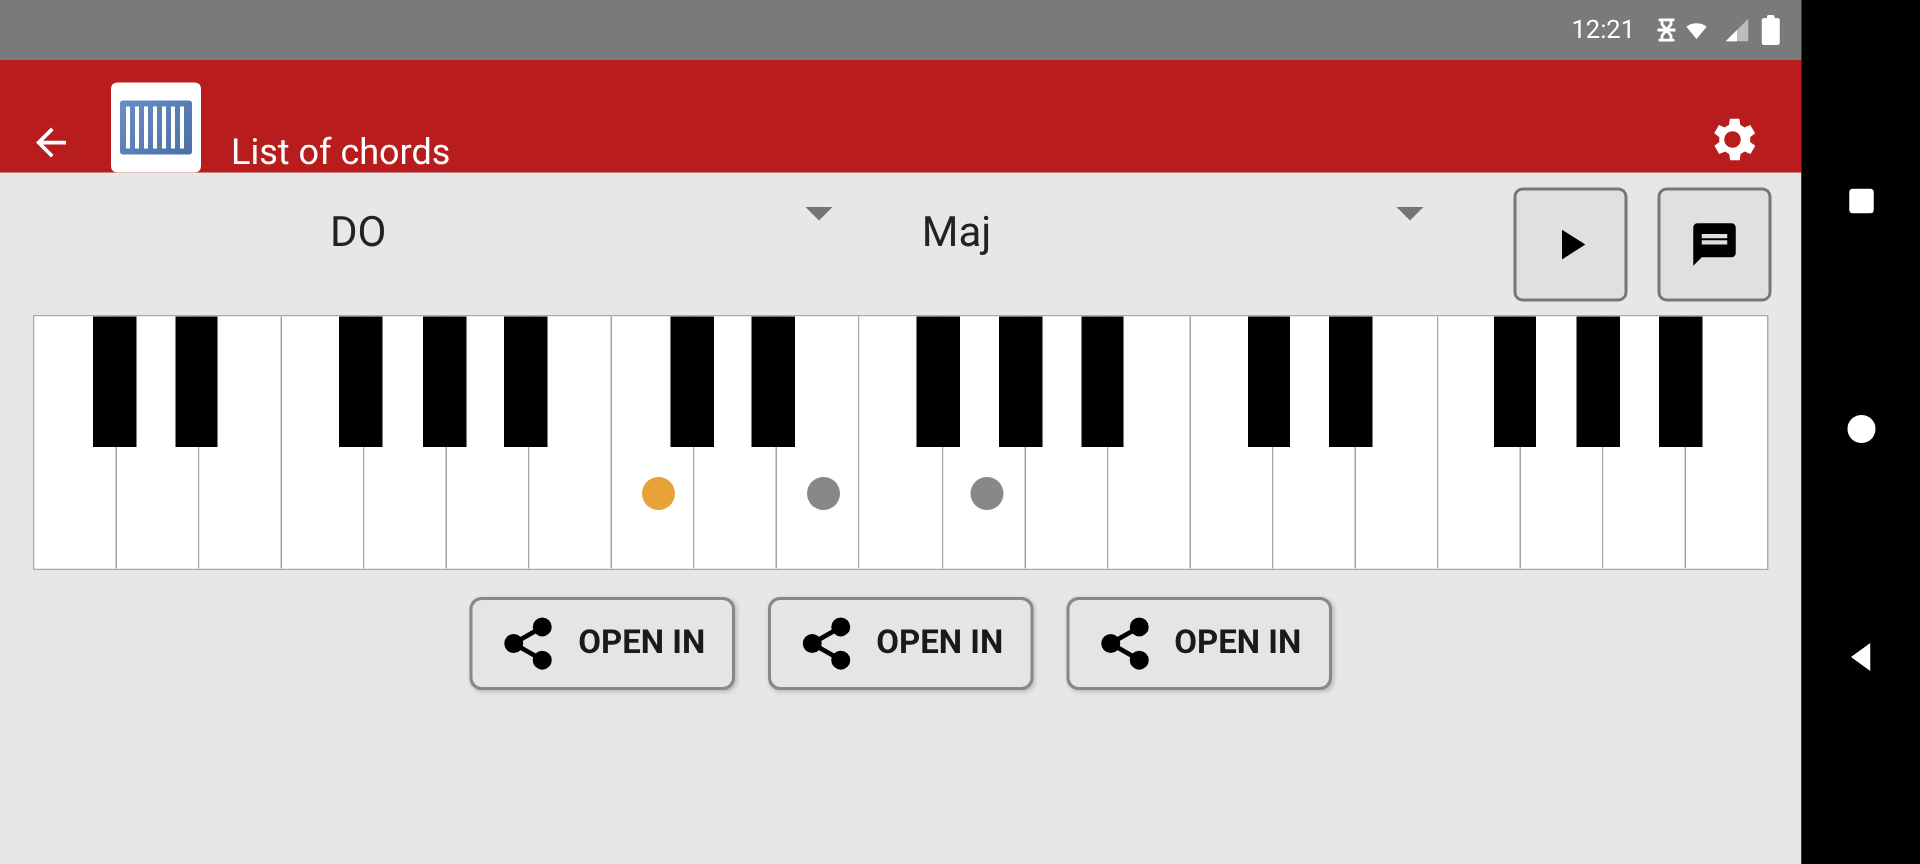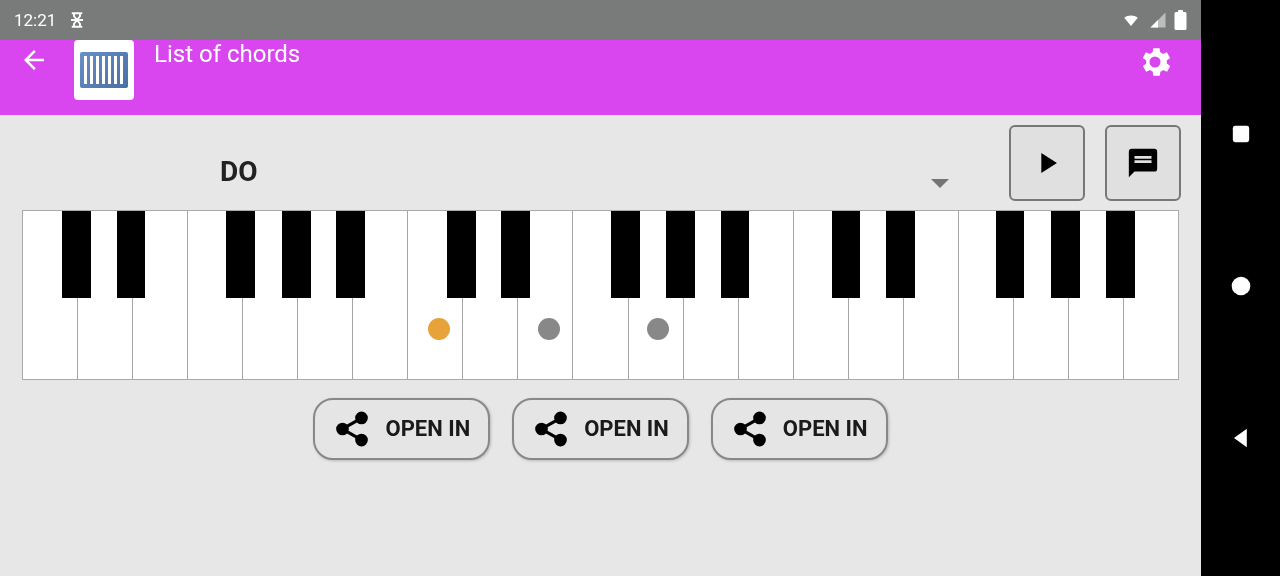--- a/index.html
+++ b/index.html
@@ -1,44 +1,44 @@
 <!DOCTYPE html>
 <html><head>
 <meta charset="utf-8">
 <style>
 * { margin: 0; padding: 0; box-sizing: border-box; }
 body { font-family: Roboto, Arial, sans-serif; background: #000; width: 1280px; height: 576px; overflow: hidden; position: relative; }
 .phone-area { width: 1201px; height: 576px; background: #e7e7e7; position: relative; }
-.status-bar { height: 40px; background: #797b7a; display: flex; align-items: center; justify-content: space-between; padding: 0 14px; color: #fff; font-size: 17px; font-weight: 400; }
+.status-bar { height: 40px; background: #797b7a; display: flex; align-items: center; justify-content: flex-end; padding: 0 14px; color: #fff; font-size: 17px; font-weight: 400; }
 .status-left { display: flex; align-items: center; gap: 12px; }
 .status-right { display: flex; align-items: center; gap: 6px; }
-.app-bar { height: 75px; background: #d946ef; display: flex; align-items: flex-start; padding: 0 14px; gap: 20px; }
+.app-bar { height: 75px; background: #b91c1c; display: flex; align-items: flex-end; padding: 0 14px; gap: 20px; }
 .back-btn { width: 40px; height: 40px; display: flex; align-items: center; justify-content: center; cursor: pointer; }
 .app-icon { width: 60px; height: 60px; background: #fff; border-radius: 4px; display: flex; align-items: center; justify-content: center; position: relative; overflow: hidden; }
 .app-icon-inner { width: 48px; height: 36px; background: linear-gradient(135deg, #6a8fc7, #4a6fa5); border-radius: 2px; position: relative; }
 .app-icon-inner::before { content: ''; position: absolute; inset: 4px; background: repeating-linear-gradient(90deg, #fff 0 3px, transparent 3px 6px); }
 .app-title { color: #fff; font-size: 24px; font-weight: 400; flex: 1; }
 .settings-btn { width: 44px; height: 44px; display: flex; align-items: center; justify-content: center; cursor: pointer; margin-right: 10px; }
 .controls-row { height: 95px; display: flex; align-items: center; padding: 0 20px 0 200px; gap: 20px; }
-.dropdown { flex: 1; display: flex; align-items: flex-end; justify-content: space-between; padding: 0 20px; height: 50px; cursor: pointer; font-weight: bold; }
+.dropdown { flex: 1; display: flex; align-items: flex-start; justify-content: space-between; padding: 0 20px; height: 50px; cursor: pointer; }
 .dropdown-text { font-size: 28px; color: #222; }
 .dropdown-arrow { width: 0; height: 0; border-left: 9px solid transparent; border-right: 9px solid transparent; border-top: 9px solid #757575; }
 .ctrl-buttons { display: flex; gap: 20px; margin-left: 20px; }
 .square-btn { width: 76px; height: 76px; background: #e0e0e0; border: 2px solid #777; border-radius: 6px; display: flex; align-items: center; justify-content: center; cursor: pointer; }
 .keyboard { height: 170px; margin: 0 22px; background: #fff; position: relative; border: 1px solid #aaa; }
 .white-keys { display: flex; height: 100%; }
 .white-key { flex: 1; border-right: 1px solid #a5a5a5; background: #fff; position: relative; }
 .white-key:last-child { border-right: none; }
 .black-keys { position: absolute; top: 0; left: 0; right: 0; height: 52%; pointer-events: none; }
 .black-key { position: absolute; top: 0; width: 2.5%; height: 100%; background: #000; }
 .dot { position: absolute; width: 22px; height: 22px; border-radius: 50%; top: 70%; transform: translate(-50%, -50%); }
 .dot.root { background: #e8a23a; }
 .dot.other { background: #888; }
 .share-row { display: flex; justify-content: center; gap: 22px; padding: 18px 0; }
-.share-btn { background: #e5e5e5; border: 2px solid #888; border-radius: 20px; padding: 10px 18px; display: flex; align-items: center; gap: 14px; cursor: pointer; box-shadow: 1px 1px 3px rgba(0,0,0,0.2); }
+.share-btn { background: #e5e5e5; border: 2px solid #888; border-radius: 8px; padding: 10px 18px; display: flex; align-items: center; gap: 14px; cursor: pointer; box-shadow: 1px 1px 3px rgba(0,0,0,0.2); }
 .share-text { font-size: 22px; font-weight: 700; color: #1a1a1a; text-align: center; line-height: 1.25; }
 .nav-bar { position: absolute; right: 0; top: 0; width: 79px; height: 576px; background: #000; display: flex; flex-direction: column; align-items: center; justify-content: space-around; padding: 60px 0; }
 .nav-icon { width: 28px; height: 28px; }
 </style>
 </head>
 <body>
 
 <div class="phone-area">
   <div class="status-bar">
     <div class="status-left">
@@ -76,20 +76,24 @@
     <div class="settings-btn">
       <svg width="38" height="38" viewBox="0 0 24 24" fill="#fff">
           <path d="M19.4 13l.1-1-.1-1 2.1-1.6-2-3.5-2.5 1a7 7 0 0 0-1.7-1l-.4-2.6h-4l-.4 2.6a7 7 0 0 0-1.7 1l-2.5-1-2 3.5L6.5 11l-.1 1 .1 1-2.1 1.6 2 3.5 2.5-1a7 7 0 0 0 1.7 1l.4 2.6h4l.4-2.6a7 7 0 0 0 1.7-1l2.5 1 2-3.5L19.4 13zM12 15.5A3.5 3.5 0 1 1 12 8.5a3.5 3.5 0 0 1 0 7z"></path>
         </svg>
     </div>
   </div>
 
   <div class="controls-row">
     <div class="dropdown">
       <span class="dropdown-text">DO</span>
+      <span class="dropdown-arrow"></span>
+    </div>
+    <div class="dropdown">
+      <span class="dropdown-text">Maj</span>
       <span class="dropdown-arrow"></span>
     </div>
     <div class="ctrl-buttons">
       <div class="square-btn">
         <svg width="34" height="34" viewBox="0 0 24 24" fill="#000">
             <path d="M8 5v14l11-7z"></path>
           </svg>
       </div>
       <div class="square-btn">
         <svg width="34" height="34" viewBox="0 0 24 24" fill="#000">

